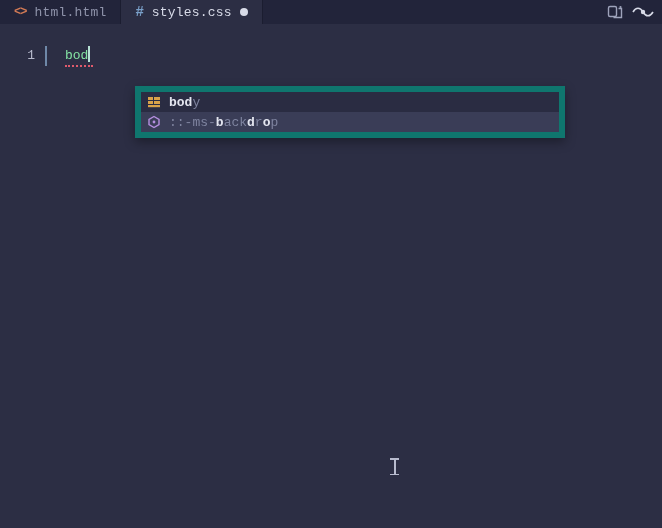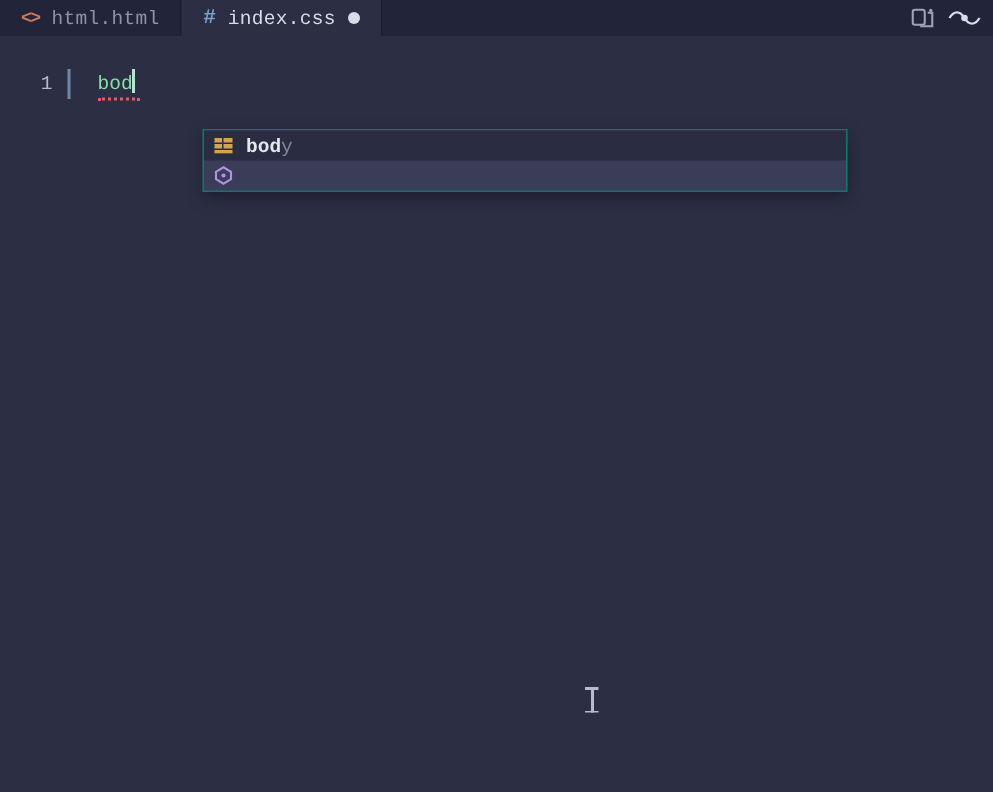--- a/index.html
+++ b/index.html
@@ -112,21 +112,21 @@
     margin-left: 0px;
   }
 
   
   .suggest {
     position: absolute;
     left: 90px;
     top: 62px;
     width: 430px;
     background: #3a3d57;
-    border: 1px solid #0f766e;
+    border: 6px solid #0f766e;
     box-shadow: 0 4px 10px rgba(0,0,0,0.35);
     z-index: 5;
   }
   .suggest .row {
     display: flex;
     align-items: center;
     gap: 8px;
     height: 20px;
     padding: 0 6px;
     color: #9ea3bb;
@@ -175,21 +175,21 @@
 </head>
 <body>
 
 <div class="tabbar">
   <div class="tab">
     <span class="ft-html">&lt;&gt;</span>
     <span class="label">html.html</span>
   </div>
   <div class="tab active">
     <span class="ft-css">#</span>
-    <span class="label">index.css</span>
+    <span class="label">styles.css</span>
     <span class="dirty-dot"></span>
   </div>
 
   <div class="right-icons">
     <span>
       <svg width="18" height="18" viewBox="0 0 18 18" fill="none" stroke="#9ea3bb" stroke-width="1.4">
         <rect x="2.5" y="3.5" width="8" height="10" rx="1.5"></rect>
         <path d="M12.5 5.5 h3 v9 h-8"></path>
         <circle cx="14.5" cy="4" r="1.1" fill="#9ea3bb" stroke="none"></circle>
       </svg>
@@ -228,20 +228,21 @@
           </span>
           <span class="txt"><b>bod</b><span class="dim">y</span></span>
         </div>
         <div class="row">
           <span class="sicon icon-hex">
             <svg width="14" height="14" viewBox="0 0 14 14" fill="none" stroke="#b58fe0" stroke-width="1.4">
               <path d="M7 1.5 L12 4.5 V9.5 L7 12.5 L2 9.5 V4.5 Z"></path>
               <circle cx="7" cy="7" r="1.4" fill="#b58fe0" stroke="none"></circle>
             </svg>
           </span>
+          <span class="txt"><span class="dim">::-ms-</span><b>b</b><span class="dim">ack</span><b>d</b><span class="dim">r</span><b>o</b><span class="dim">p</span></span>
         </div>
       </div>
   </div>
 
   <div class="ibeam">
       <span class="stem"></span>
     </div>
 </div>
 
 </body></html>

